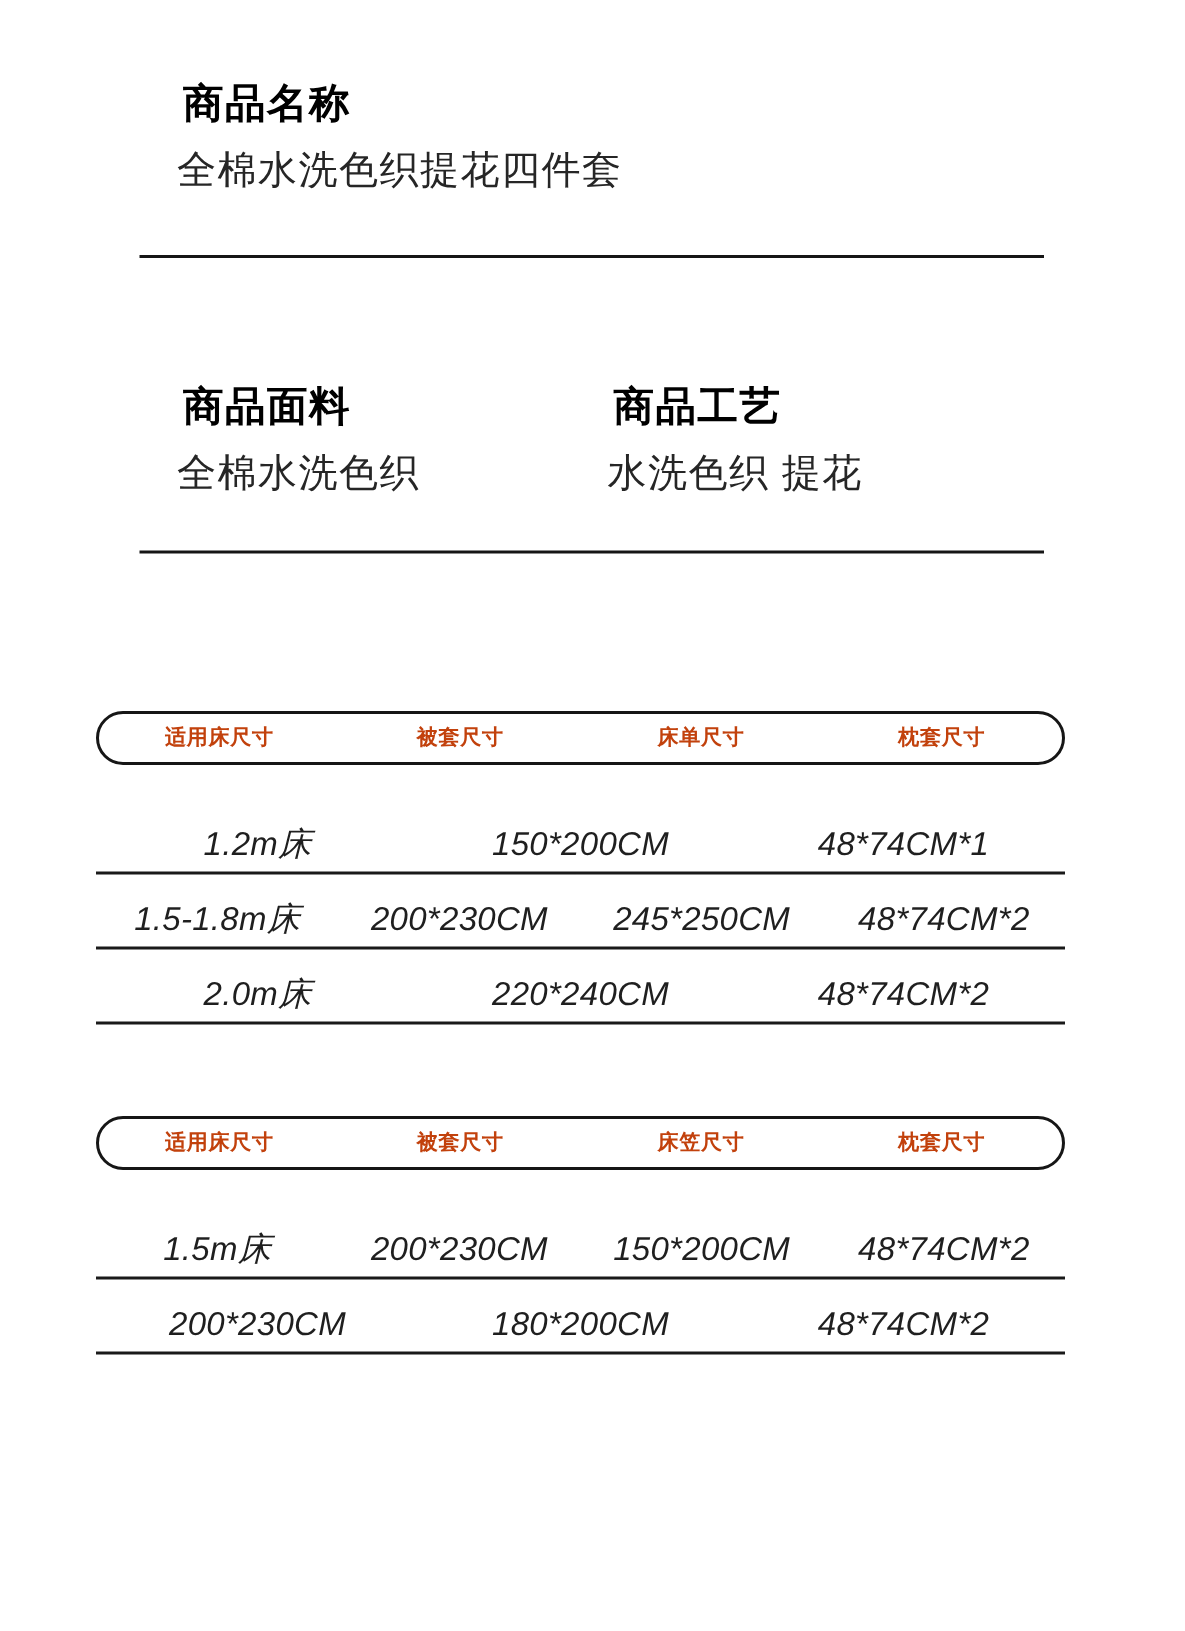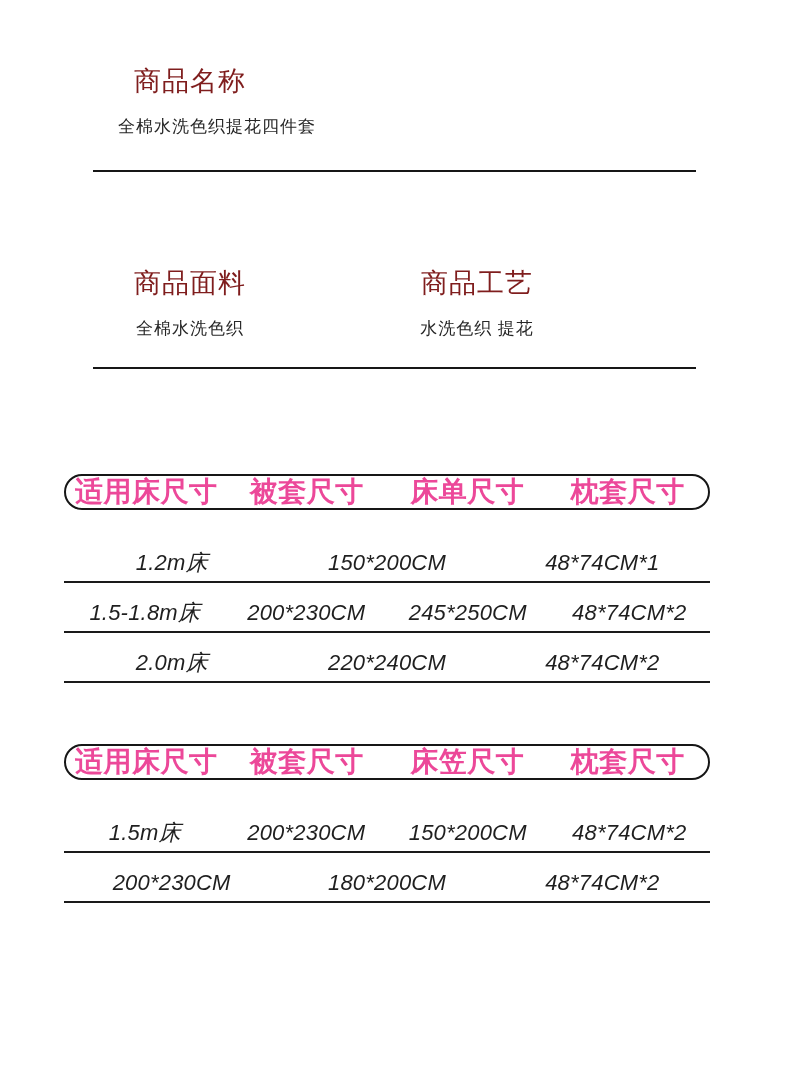--- a/index.html
+++ b/index.html
@@ -10,35 +10,34 @@
   }
   .page {
     position: relative;
     width: 790px;
     height: 1087px;
     background: #ffffff;
     overflow: hidden;
   }
   .sec { position: absolute; }
   .sec h2 {
-    margin: 16px;
+    margin: 4px;
     font-size: 27px;
     line-height: 30px;
-    font-weight: 400;
-    color: #7f1d1d;
+    font-weight: 700;
+    color: #000000;
     letter-spacing: 1px;
   }
   .sec p {
     margin: 14px 0 0 0;
-    font-size: 17px;
+    font-size: 26px;
     line-height: 30px;
     font-weight: 400;
     color: #262626;
     letter-spacing: 1px;
-    text-align: center;
   }
   .sec-name   { left: 118px; top: 50px; }
   .sec-fabric { left: 118px; top: 252px; }
   .sec-craft  { left: 405px; top: 252px; }
   .divider {
     position: absolute;
     left: 93px;
     width: 603px;
     height: 2px;
     background: #161616;
@@ -56,23 +55,23 @@
     height: 36px;
     border: 2px solid #161616;
     border-radius: 19px;
     display: flex;
     align-items: center;
     background: #ffffff;
   }
   .hc {
     flex: 1;
     text-align: center;
-    font-size: 28px;
+    font-size: 14px;
     font-weight: 700;
-    color: #ec4899;
+    color: #c2410c;
     letter-spacing: 0.5px;
   }
   .rows { margin-top: 23px; }
   .t-row {
     height: 50px;
     display: flex;
     align-items: flex-end;
     padding-bottom: 6px;
     border-bottom: 2px solid #1a1a1a;
     font-style: italic;

